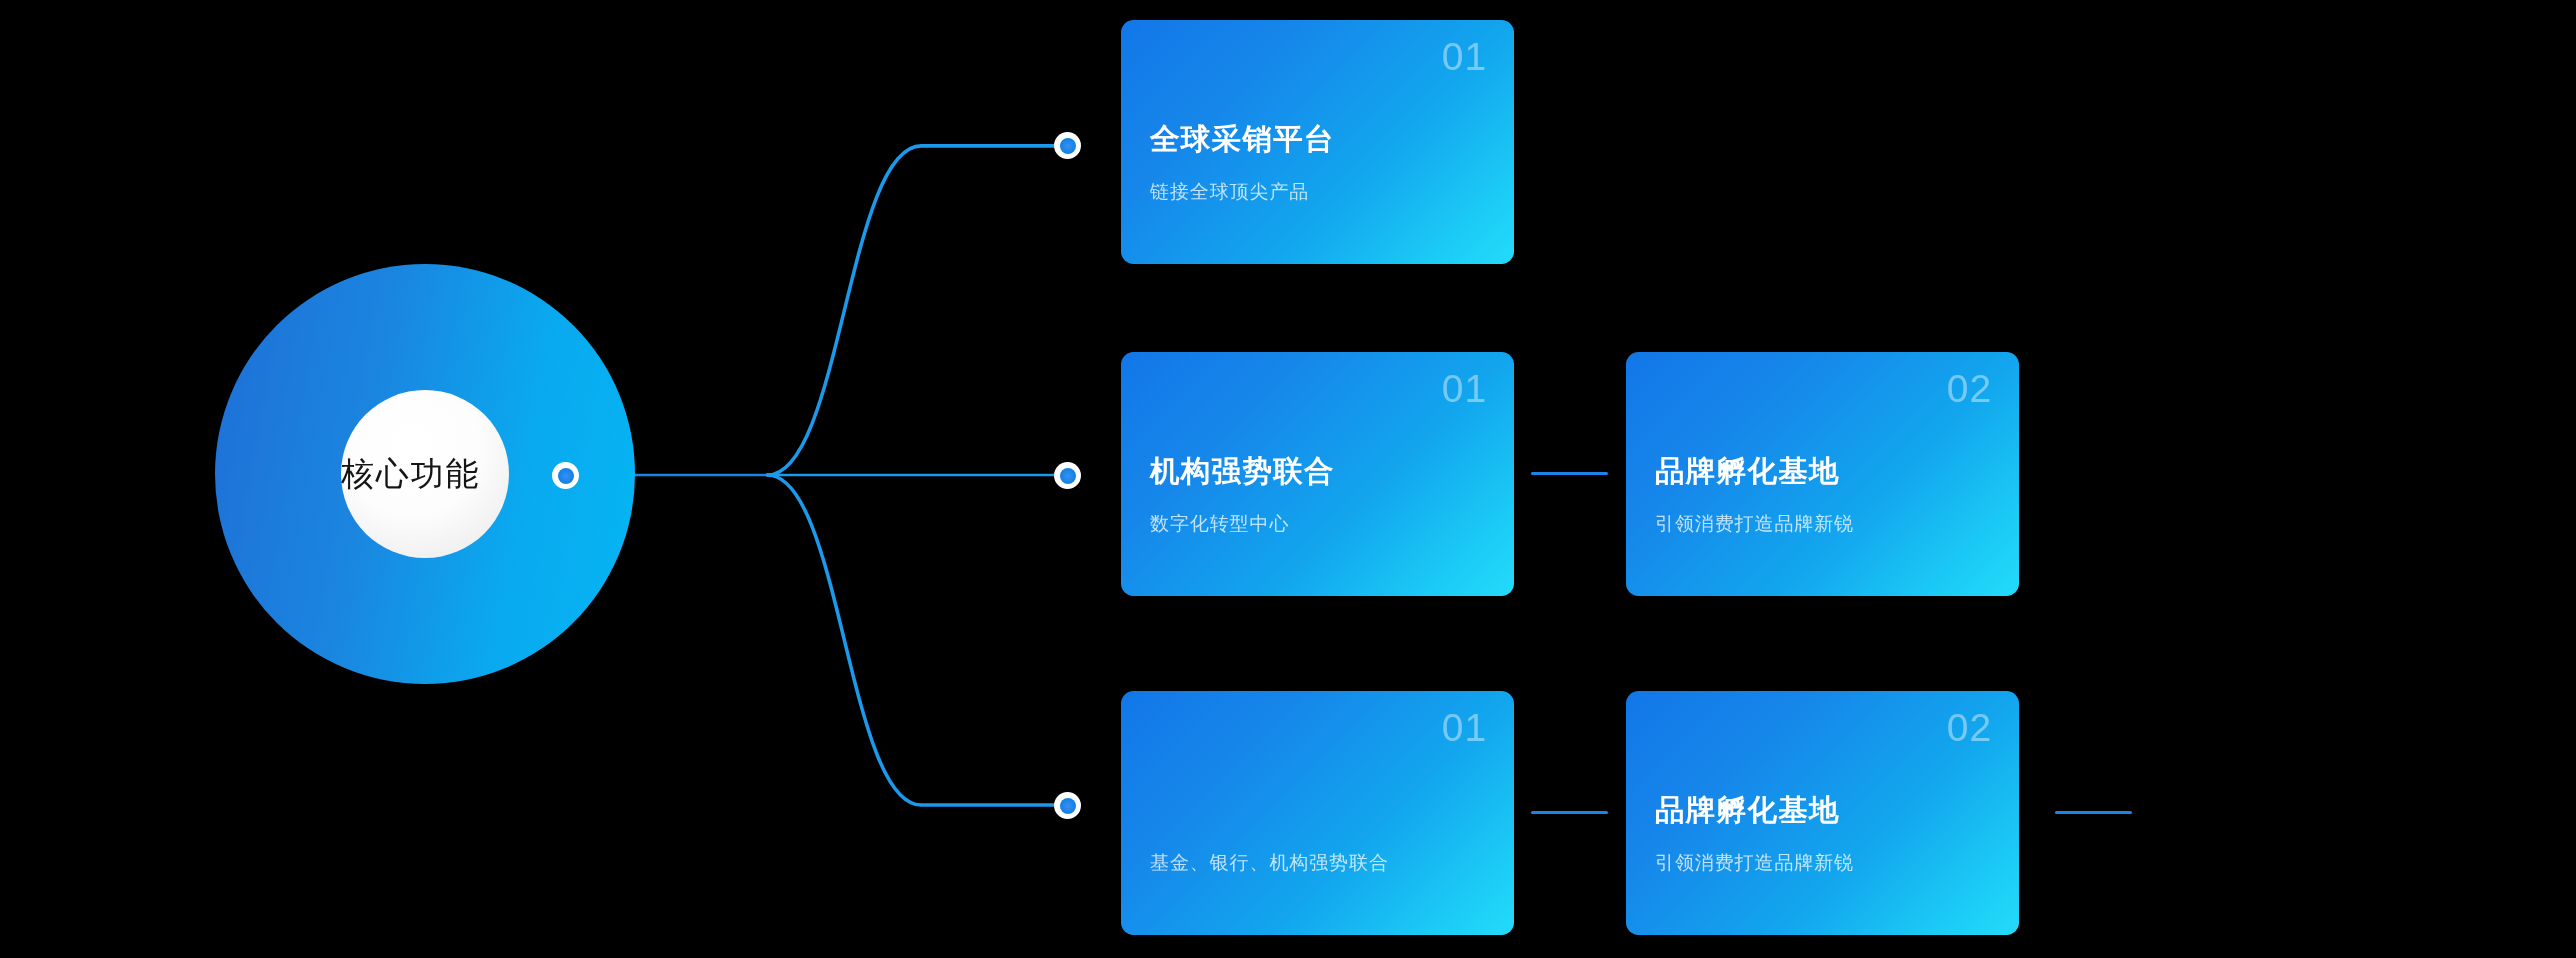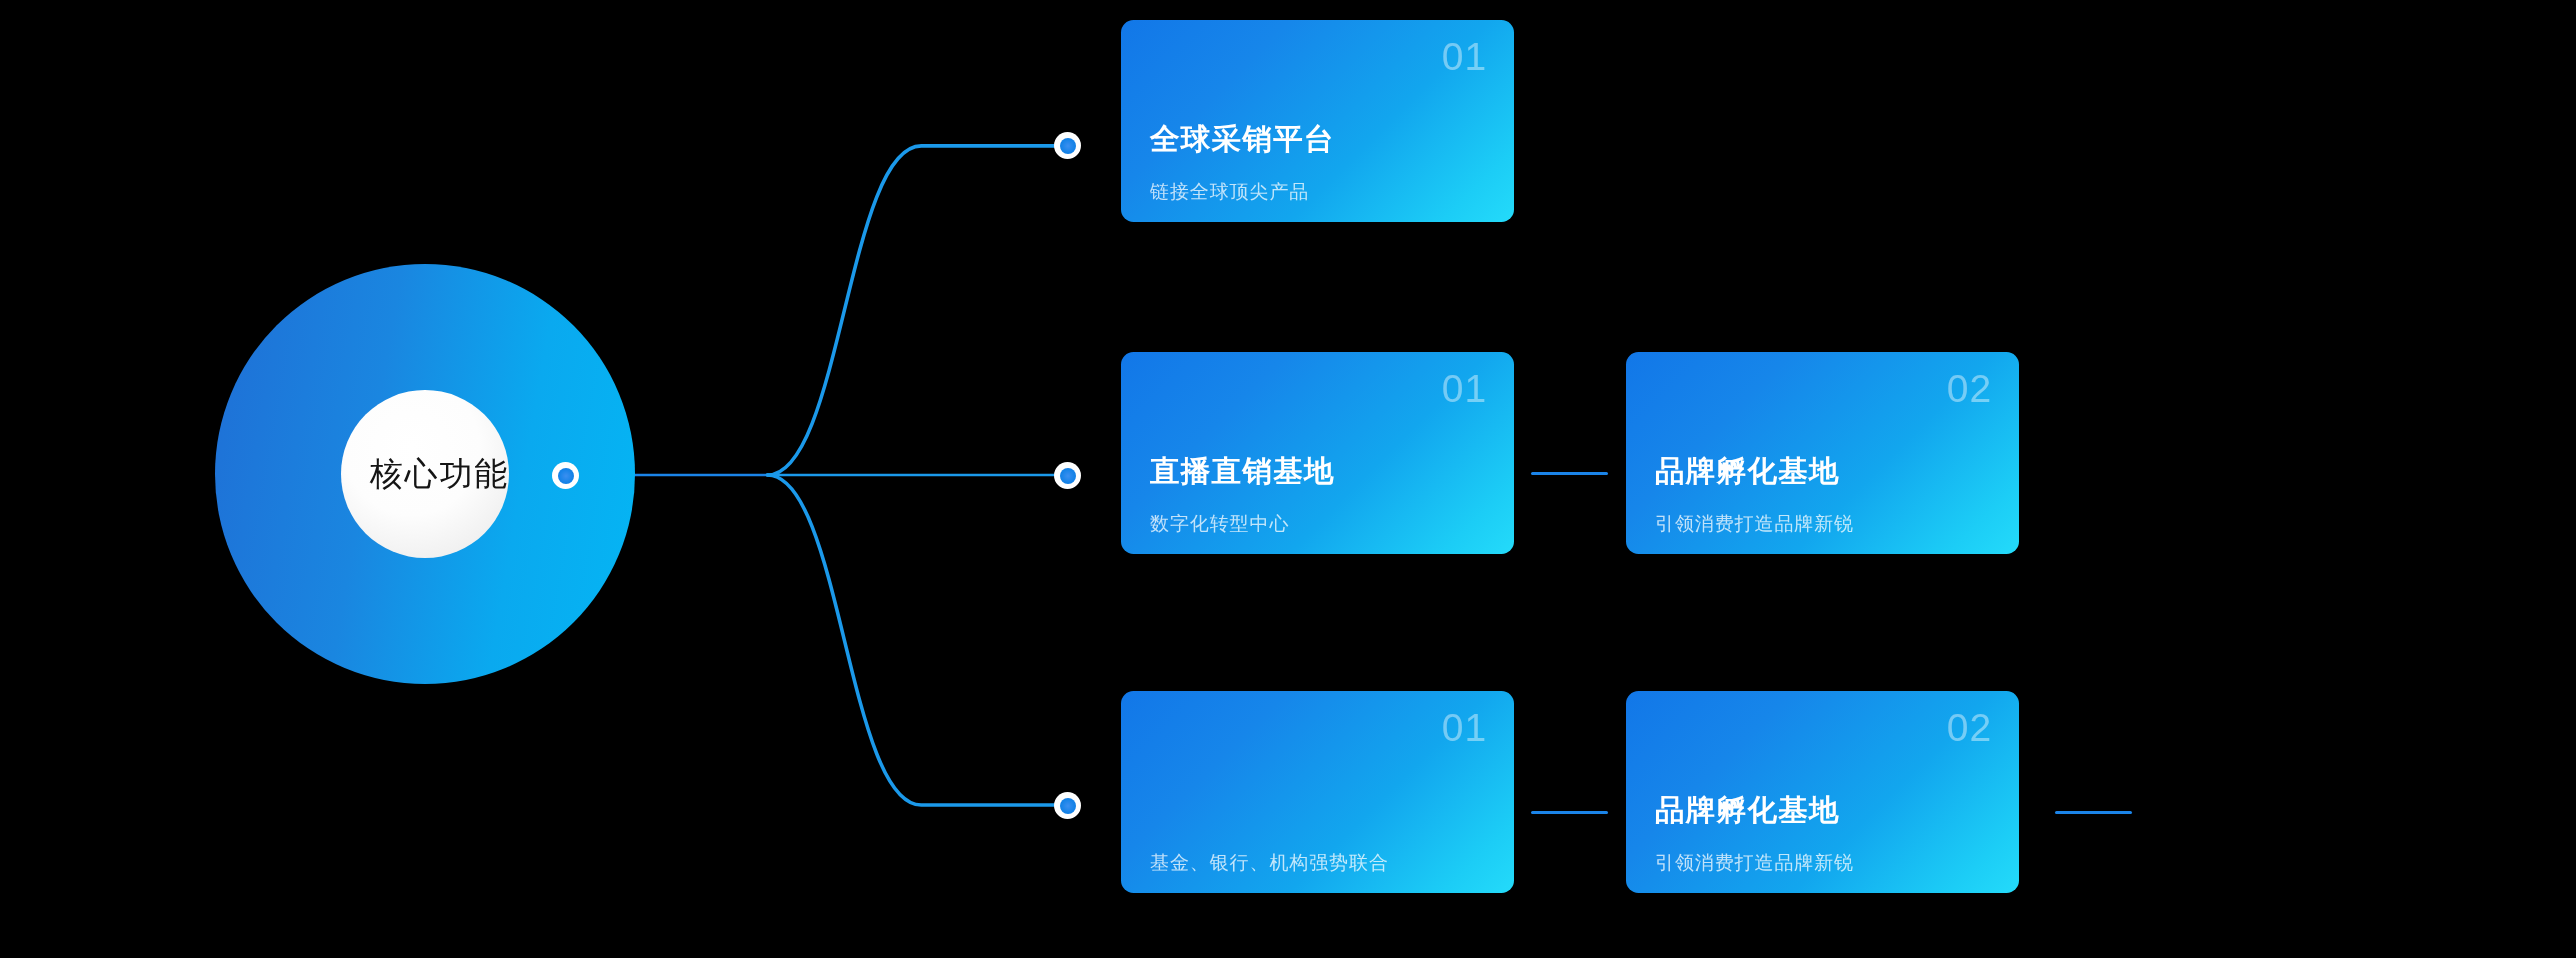--- a/index.html
+++ b/index.html
@@ -37,21 +37,21 @@
     position: absolute;
     left: 50%;
     top: 50%;
     transform: translate(-50%, -50%);
     width: 168px;
     height: 168px;
     border-radius: 50%;
     background: radial-gradient(circle at 42% 34%, #ffffff 0%, #fdfdfd 46%, #f0f0f0 78%, #e4e6e6 100%);
     display: flex;
     align-items: center;
-    justify-content: flex-end;
+    justify-content: flex-start;
   }
   .hub-label {
     color: #151515;
     font-size: 33px;
     letter-spacing: 1.8px;
     font-weight: 400;
     white-space: nowrap;
   }
 
   
@@ -84,21 +84,21 @@
   }
   .node-dot.hub-dot { left: 552px; top: 462px; }
   .node-dot.d1 { left: 1054px; top: 132px; }
   .node-dot.d2 { left: 1054px; top: 462px; }
   .node-dot.d3 { left: 1054px; top: 792px; }
 
   
   .card {
     position: absolute;
     width: 393px;
-    height: 202px;
+    height: 244px;
     border-radius: 12.5px;
     background: linear-gradient(135deg, #1277e8 0%, #1686ea 28%, #12a6ee 62%, #1ccdf6 88%, #24dbfa 100%);
     box-sizing: border-box;
     padding: 0 29px;
     overflow: hidden;
   }
   .card-num {
     position: absolute;
     right: 27px;
     top: 16px;
@@ -180,21 +180,21 @@
   <span class="link l-r3-2"></span>
 
   <div class="card c-r1c1">
     <span class="card-num">01</span>
     <span class="card-title">全球采销平台</span>
     <span class="card-sub">链接全球顶尖产品</span>
   </div>
 
   <div class="card c-r2c1">
     <span class="card-num">01</span>
-    <span class="card-title">直播直销基地</span>
+    <span class="card-title">机构强势联合</span>
     <span class="card-sub">数字化转型中心</span>
   </div>
 
   <div class="card c-r2c2">
     <span class="card-num">02</span>
     <span class="card-title">品牌孵化基地</span>
     <span class="card-sub">引领消费打造品牌新锐</span>
   </div>
 
   <div class="card c-r3c1">

